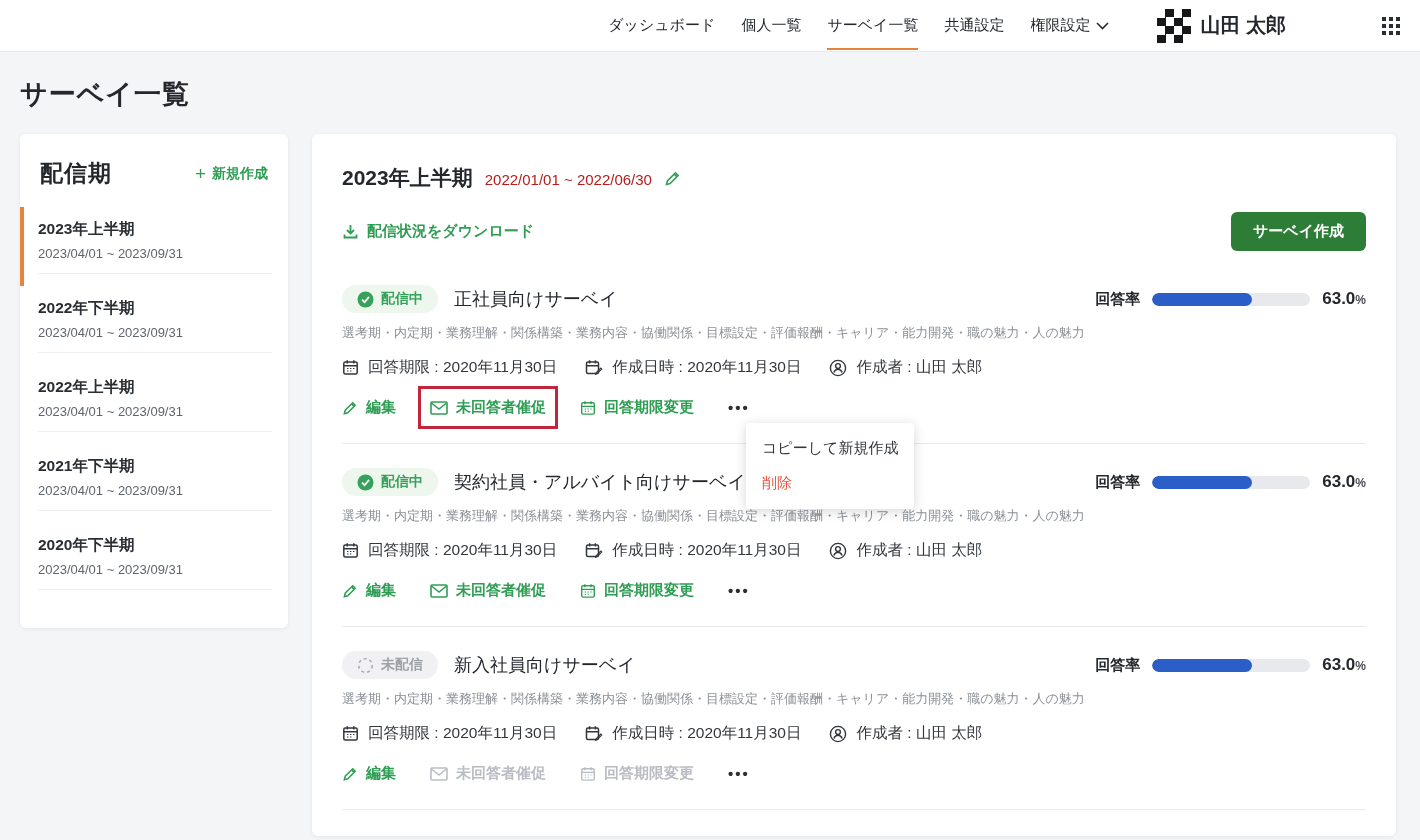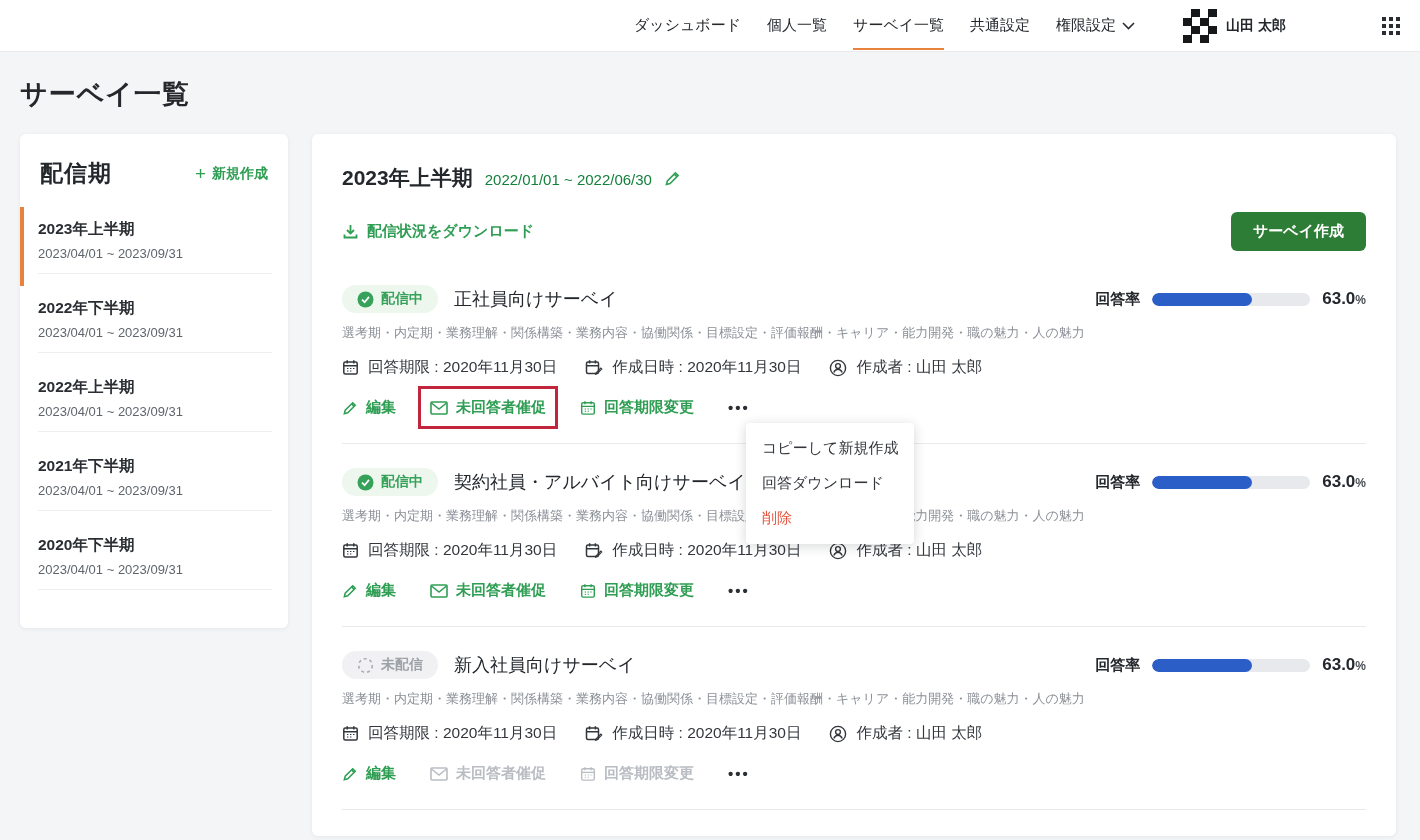--- a/index.html
+++ b/index.html
@@ -13,21 +13,21 @@
   .bubble { width:36px; height:25px; background:#3fae4f; border-radius:12px; color:#fff; font-weight:bold; font-size:12px; display:flex; align-items:center; justify-content:center; position:relative; }
   .bubble:after { content:""; position:absolute; left:4px; bottom:-4px; border:5px solid transparent; border-top-color:#3fae4f; border-left-color:#3fae4f; }
   .logotext { font-size:8.5px; font-weight:bold; margin-top:3px; letter-spacing:.2px; }
   .logotext .lt1 { color:#1d2a4d; } .logotext .lt2 { color:#3fae4f; }
   .company { font-size:17px; color:#2a2e33; }
   .topnav { margin-left:auto; display:flex; align-items:center; gap:26px; }
   .navitem { font-size:15px; color:#24282d; padding:15px 0 13px; border-bottom:2px solid transparent; cursor:pointer; display:flex; align-items:center; gap:6px; }
   .navitem.active { border-bottom-color:#e8833d; }
   .userbox { display:flex; align-items:center; gap:9px; margin-left:48px; }
   .avatar { width:34px; height:34px; background:conic-gradient(#17181a 0 25%, #fff 0 50%, #17181a 0 75%, #fff 0); background-size:17px 17px; }
-  .username { font-size:14px; font-weight:bold; }
+  .username { font-size:20px; font-weight:bold; }
   .gridicon { margin-left:96px; color:#2a2e33; display:flex; cursor:pointer; }
 
   
   .pagetitle { font-size:27px; font-weight:bold; margin:24px 0 0 20px; letter-spacing:1px; }
   .content { display:flex; align-items:flex-start; gap:24px; padding:22px 24px 0 20px; }
 
   
   .sidebar { width:268px; background:#fff; border-radius:6px; box-shadow:0 1px 4px rgba(30,40,60,.07); padding:24px 0 26px; }
   .sidehead { display:flex; align-items:center; justify-content:space-between; padding:0 20px 18px; }
   .sidehead h2 { font-size:23px; font-weight:bold; letter-spacing:1px; }
@@ -37,21 +37,21 @@
   .period .inner { border-bottom:1px solid #edeef0; padding-bottom:12px; }
   .period:last-child .inner { border-bottom:1px solid #edeef0; }
   .period.active { border-left-color:#e8833d; }
   .pname { font-size:15.5px; font-weight:bold; color:#2a2e33; }
   .prange { font-size:13px; color:#5f656c; margin-top:6px; }
 
   
   .panel { flex:1; background:#fff; border-radius:6px; box-shadow:0 1px 4px rgba(30,40,60,.07); padding:30px 30px 26px; position:relative; min-height:676px; }
   .periodline { display:flex; align-items:baseline; gap:12px; }
   .periodline h3 { font-size:21px; font-weight:bold; }
-  .periodrange { font-size:15px; color:#15803d; }
+  .periodrange { font-size:15px; color:#b91c1c; }
   .editpen { color:#2f9e54; align-self:center; display:flex; cursor:pointer; }
   .toolrow { display:flex; align-items:center; margin-top:20px; }
   .dllink { color:#2f9e54; font-size:15px; font-weight:bold; display:flex; align-items:center; gap:8px; cursor:pointer; }
   .createbtn { margin-left:auto; background:#2e7d36; color:#fff; font-size:15px; font-weight:bold; border:none; border-radius:6px; padding:10px 22px; cursor:pointer; font-family:inherit; }
 
   
   .cards { margin-top:10px; }
   .card { padding:24px 0 26px; border-bottom:1px solid #e8eaed; }
   .crow1 { display:flex; align-items:center; }
   .badge { display:inline-flex; align-items:center; gap:7px; border-radius:15px; padding:5px 15px; font-size:14px; font-weight:bold; }
@@ -400,17 +400,16 @@
               </svg>
             <span>回答期限変更</span>
           </span>
           <span class="moredots">•••</span>
         </div>
       </div>
     </div>
 
     <div class="menu">
       <div class="menuitem">コピーして新規作成</div>
-      <div class="menuitem">回答ダウンロード</div>
       <div class="menuitem danger">削除</div>
     </div>
   </div>
 </div>
 
 </body></html>

